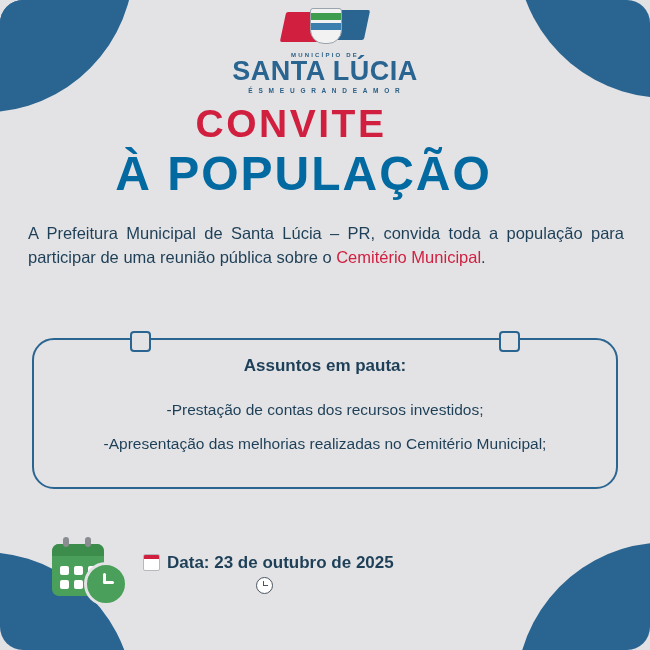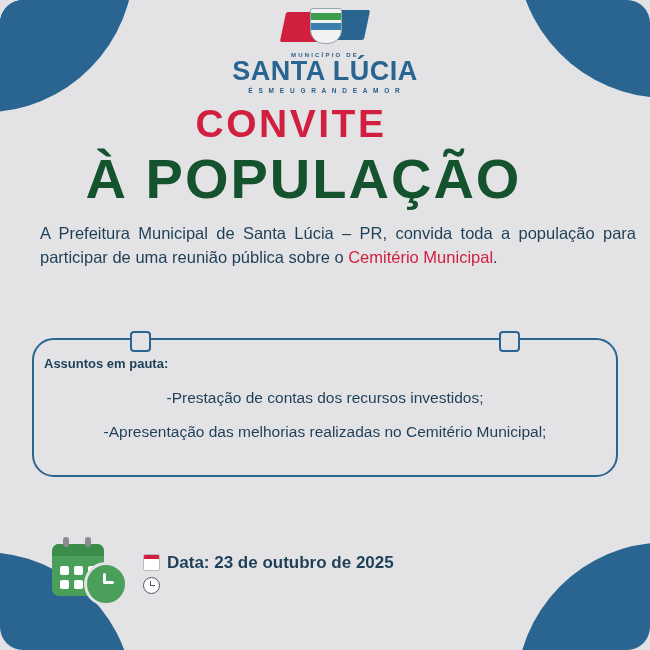--- a/index.html
+++ b/index.html
@@ -157,34 +157,34 @@
     text-align: center;
   }
   .headline .l1 {
     font-size: 39px;
     font-weight: bold;
     letter-spacing: 2.5px;
     color: #d11f3f;
     line-height: 1.05;
   }
   .headline .l2 {
-    font-size: 56px;
+    font-size: 48px;
     font-weight: bold;
     letter-spacing: 2px;
-    color: #14532d;
+    color: #0369a1;
     line-height: 1.1;
     margin-top: 3px;
     padding-left: 25px;
   }
 
   
   .paragraph {
     position: absolute;
     top: 222px;
-    left: 40px;
+    left: 28px;
     width: 596px;
     font-size: 16.5px;
     color: #1d3f57;
     line-height: 1.45;
     text-align: justify;
   }
   .paragraph .hl {
     color: #d11f3f;
   }
 
@@ -193,24 +193,25 @@
     position: absolute;
     top: 338px;
     left: 32px;
     width: 586px;
     border: 2px solid #2a6591;
     border-radius: 22px;
     padding: 16px 10px 18px 10px;
     box-sizing: border-box;
   }
   .agenda-title {
-    font-size: 13px;
+    text-align: center;
+    font-size: 17px;
     font-weight: bold;
     color: #1d3f57;
-    margin-bottom: 18px;
+    margin-bottom: 25px;
   }
   .agenda-item {
     text-align: center;
     font-size: 15.5px;
     color: #1d3f57;
     margin: 16px 0;
   }
   .tab {
     position: absolute;
     top: -9px;
@@ -291,20 +292,21 @@
   .detail-lines {
     margin-left: 14px;
     font-size: 17px;
     font-weight: bold;
     color: #1d3f57;
     line-height: 1.55;
   }
   .detail-line {
     display: flex;
     align-items: center;
+    justify-content: center;
   }
   .mini-icon {
     display: inline-block;
     width: 18px;
     margin-right: 7px;
     text-align: center;
     font-size: 14px;
     line-height: 1;
   }
   .mini-cal {

